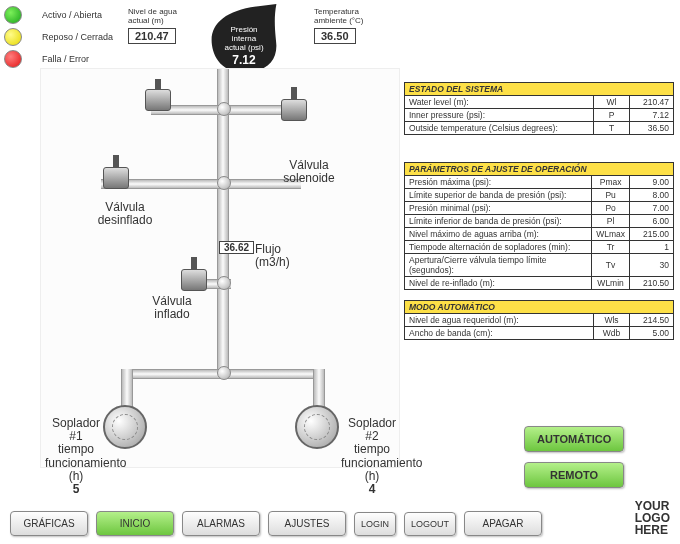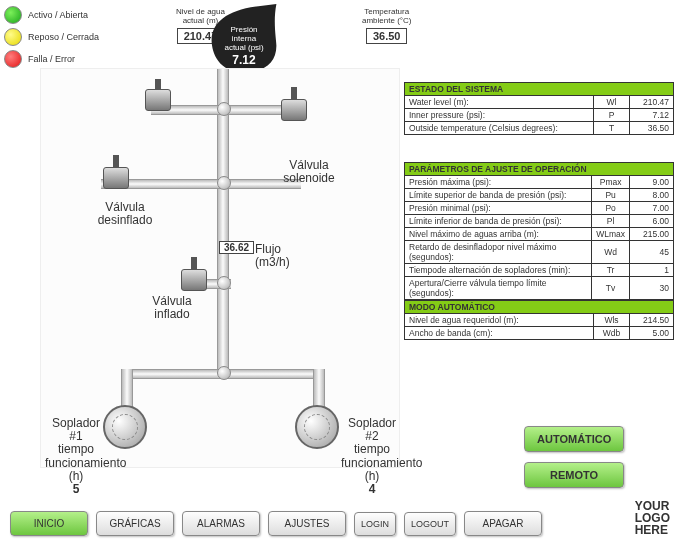--- a/index.html
+++ b/index.html
@@ -1,28 +1,28 @@
 <!DOCTYPE html>
 <html><head>
 <meta charset="utf-8">
 <style>
   * { box-sizing: border-box; margin: 0; padding: 0; }
   body { font-family: Arial, sans-serif; font-size: 9px; width: 680px; height: 544px; position: relative; background: #fff; color: #333; }
 
   
   .legend { position: absolute; left: 4px; top: 6px; }
-  .legend-row { display: flex; align-items: center; gap: 6px; margin-bottom: 4px; }
+  .legend-row { display: flex; align-items: center; gap: 20px; margin-bottom: 4px; }
   .dot { width: 18px; height: 18px; border-radius: 50%; border: 1px solid #888; }
   .dot.green { background: radial-gradient(circle at 35% 35%, #7cf05a, #1aa51a); }
   .dot.yellow { background: radial-gradient(circle at 35% 35%, #fffb8a, #e6d800); }
   .dot.red { background: radial-gradient(circle at 35% 35%, #ff7d7d, #e31515); }
   .legend-txt { font-size: 9px; }
 
   
-  .reading { position: absolute; text-align: center; font-size: 8px; line-height: 1.1; margin-left: 48px; }
+  .reading { position: absolute; text-align: left; font-size: 8px; line-height: 1.1; }
   .reading .box { display: inline-block; border: 1px solid #444; padding: 1px 6px; font-size: 11px; font-weight: bold; margin-top: 2px; background: #fff; }
 
   
   .drop { position: absolute; left: 198px; top: 4px; width: 92px; height: 72px; }
   .drop svg { width: 100%; height: 100%; display: block; }
   .drop-content { position: absolute; top: 22px; left: 0; width: 100%; text-align: center; color: #fff; font-size: 8px; line-height: 1.1; }
   .drop-content .val { font-size: 12px; font-weight: bold; margin-top: 2px; }
 
   
   .diagram { position: absolute; left: 40px; top: 68px; width: 360px; height: 400px; background: #fcfcfc; border: 1px solid #eee; }
@@ -33,21 +33,21 @@
   .valve-stem { position: absolute; width: 6px; height: 14px; background: #555; }
   .blower { position: absolute; width: 44px; height: 44px; border-radius: 50%; background: radial-gradient(circle at 35% 35%, #fff, #999); border: 2px solid #666; }
   .blower::before { content: ''; position: absolute; left: 50%; top: 50%; transform: translate(-50%,-50%); width: 24px; height: 24px; border-radius: 50%; border: 1px dashed #888; }
   .label { position: absolute; font-size: 12px; text-align: center; line-height: 1.1; }
   .flow-box { position: absolute; border: 1px solid #444; padding: 0 4px; font-size: 10px; font-weight: bold; background: #fff; }
 
   
   .panel { position: absolute; right: 6px; font-size: 8.5px; }
   table { border-collapse: collapse; width: 270px; }
   th, td { border: 1px solid #333; padding: 1px 4px; text-align: left; font-weight: normal; }
-  th.hdr { font-weight: bold; background: #84cc16; }
+  th.hdr { font-weight: bold; font-style: italic; background: #fde047; }
   td.sym { width: 36px; text-align: center; }
   td.val { width: 44px; text-align: right; }
 
   
   .btn-row { position: absolute; bottom: 8px; left: 10px; display: flex; gap: 8px; align-items: center; }
   .btn { border: 1px solid #888; border-radius: 4px; box-shadow: 1px 1px 2px rgba(0,0,0,0.25); padding: 6px 12px; font-size: 10px; background: linear-gradient(#fefefe, #ddd); cursor: pointer; text-align: center; }
   .btn.green { background: linear-gradient(#b4f08a, #6dc63f); }
   .btn.wide { width: 78px; }
   .btn.small { padding: 6px 6px; font-size: 9px; }
   .side-btns { position: absolute; right: 56px; bottom: 56px; display: flex; flex-direction: column; gap: 10px; }
@@ -202,25 +202,20 @@
           <td>Límite inferior de banda de presión (psi):</td>
           <td class="sym">Pl</td>
           <td class="val">6.00</td>
         </tr>
         <tr>
           <td>Nivel máximo de aguas arriba (m):</td>
           <td class="sym">WLmax</td>
           <td class="val">215.00</td>
         </tr>
         <tr>
-          <td>Retardo de desinfladopor nivel máximo (segundos):</td>
-          <td class="sym">Wd</td>
-          <td class="val">45</td>
-        </tr>
-        <tr>
           <td>Tiempode alternación de sopladores (min):</td>
           <td class="sym">Tr</td>
           <td class="val">1</td>
         </tr>
         <tr>
           <td>Apertura/Cierre válvula tiempo límite (segundos):</td>
           <td class="sym">Tv</td>
           <td class="val">30</td>
         </tr>
         <tr>
@@ -253,22 +248,22 @@
       </tbody>
   </table>
 </div>
 
 <div class="side-btns">
   <div class="btn green">AUTOMÁTICO</div>
   <div class="btn green">REMOTO</div>
 </div>
 
 <div class="btn-row">
+  <div class="btn wide">GRÁFICAS</div>
   <div class="btn green wide">INICIO</div>
-  <div class="btn wide">GRÁFICAS</div>
   <div class="btn wide">ALARMAS</div>
   <div class="btn wide">AJUSTES</div>
   <div class="btn small">LOGIN</div>
   <div class="btn small">LOGOUT</div>
   <div class="btn wide">APAGAR</div>
 </div>
 
 <div class="logo">
   <div>YOUR</div>
   <div>LOGO</div>

